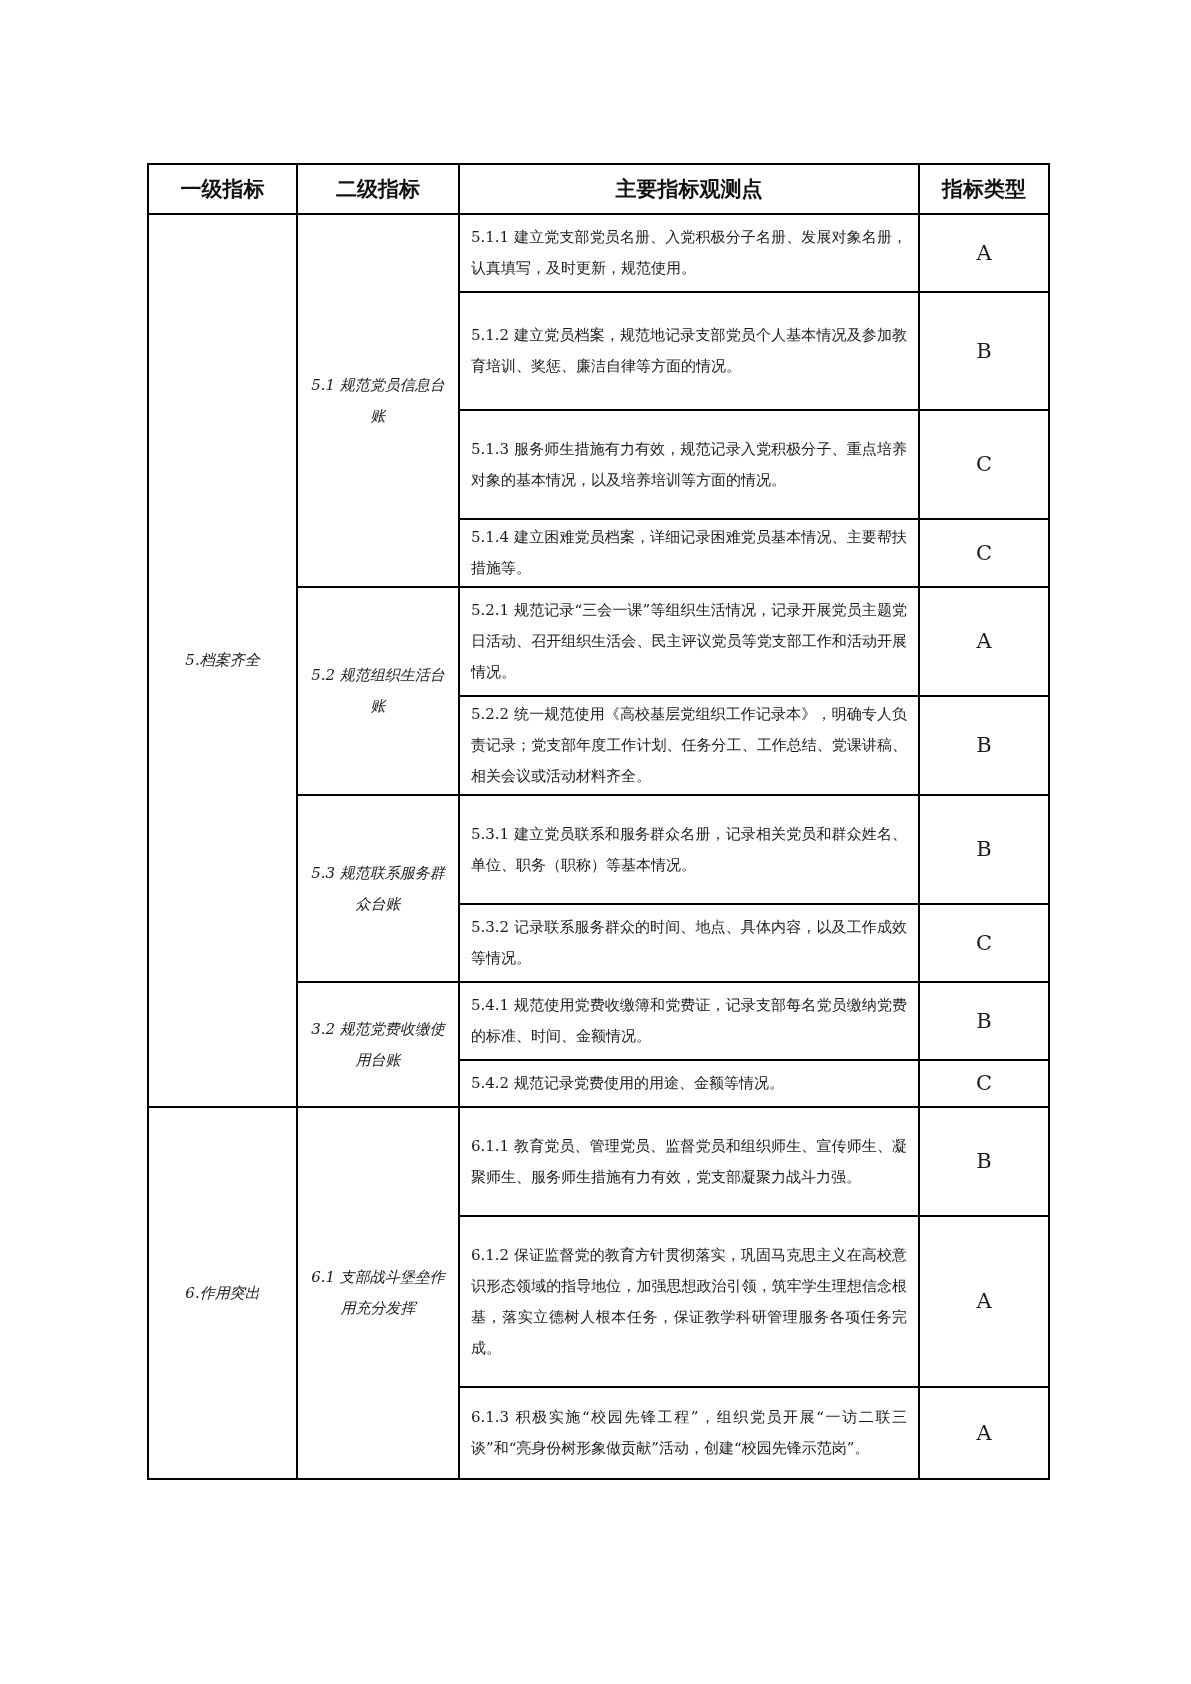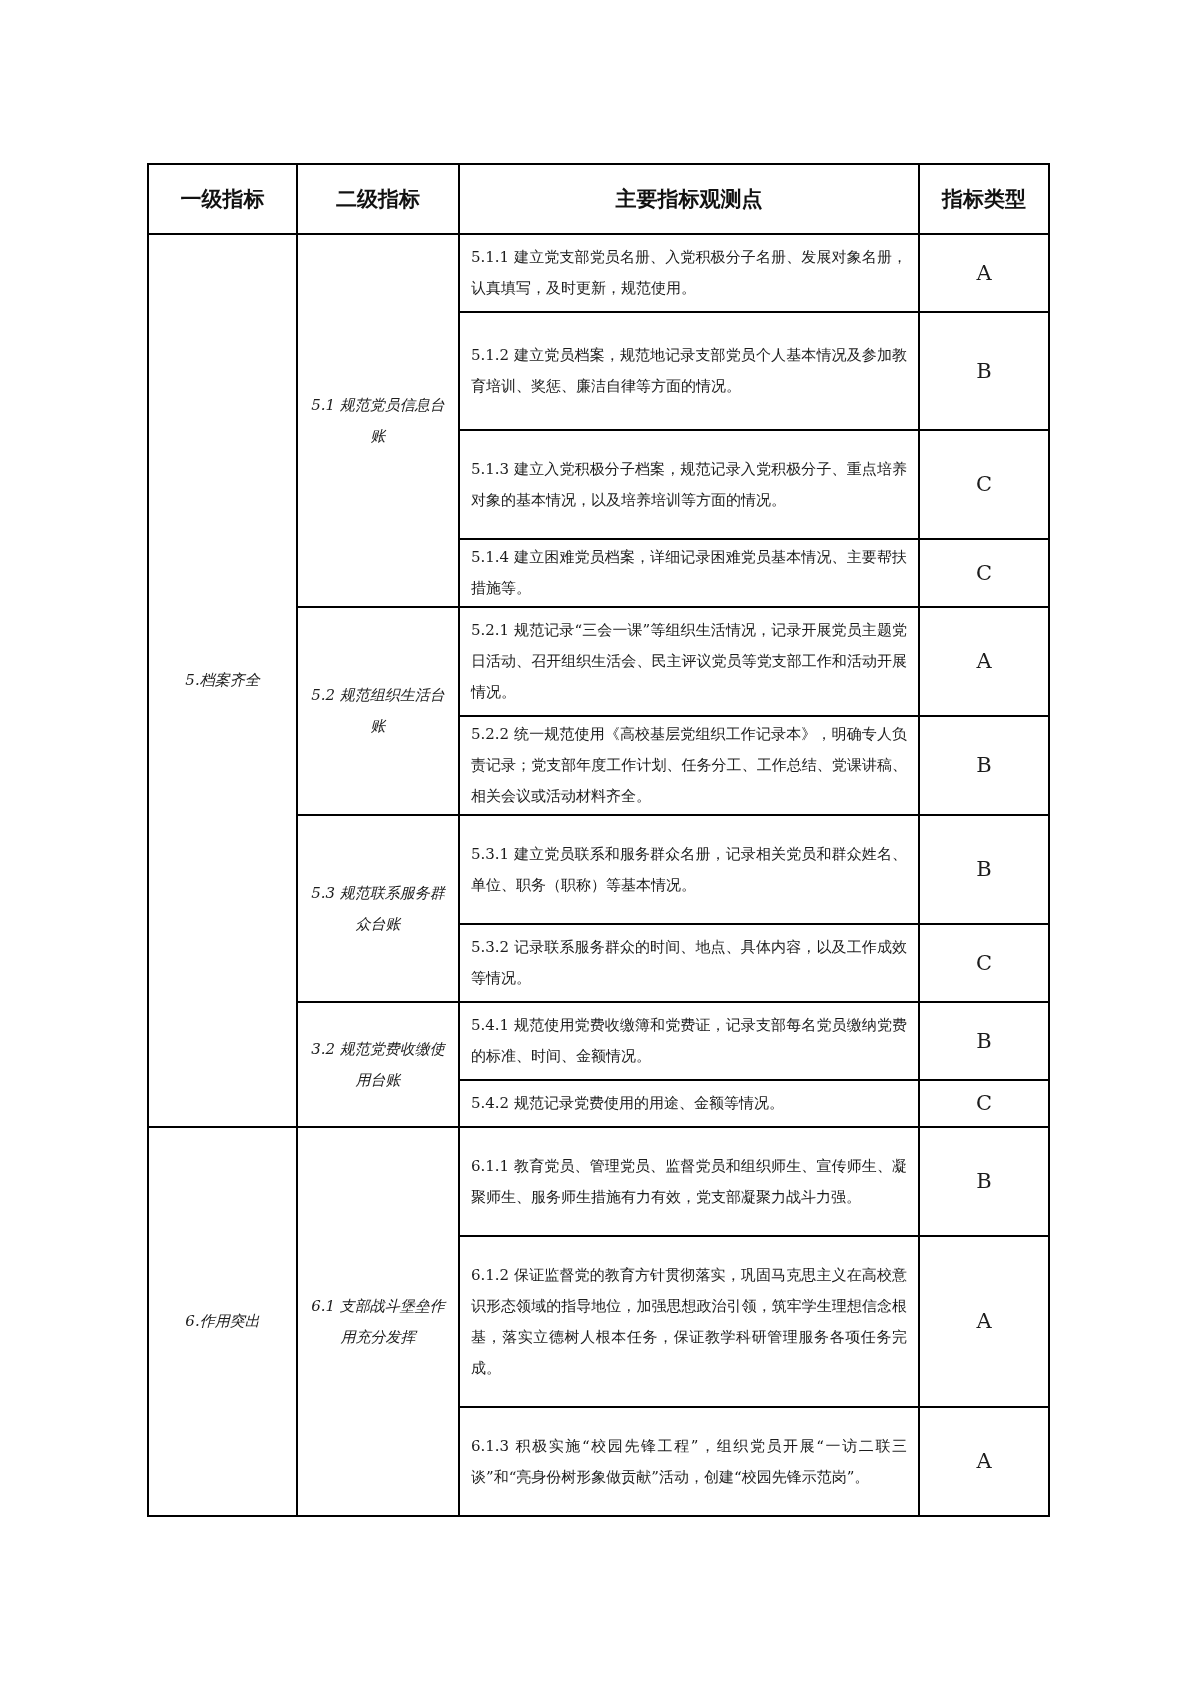--- a/index.html
+++ b/index.html
@@ -35,21 +35,21 @@
     border: 2px solid #000000;
     background: #ffffff;
     overflow: hidden;
   }
   .doc-table th {
     font-family: "Liberation Sans", sans-serif;
     font-weight: bold;
     font-size: 21px;
     text-align: center;
     vertical-align: middle;
-    padding: 20px 0;
+    padding: 10px 0;
     color: #111111;
   }
   .doc-table td {
     font-size: 15px;
     line-height: 31px;
   }
   td.c1, td.c2 {
     text-align: center;
     vertical-align: middle;
     padding: 8px 9px;
@@ -91,21 +91,21 @@
         <td class="c1" rowspan="10">5.档案齐全</td>
         <td class="c2" rowspan="4">5.1 规范党员信息台账</td>
         <td class="c3">5.1.1 建立党支部党员名册、入党积极分子名册、发展对象名册，认真填写，及时更新，规范使用。</td>
         <td class="c4">A</td>
       </tr>
       <tr style="height:118px">
         <td class="c3">5.1.2 建立党员档案，规范地记录支部党员个人基本情况及参加教育培训、奖惩、廉洁自律等方面的情况。</td>
         <td class="c4">B</td>
       </tr>
       <tr style="height:109px">
-        <td class="c3">5.1.3 建立入党积极分子档案，规范记录入党积极分子、重点培养对象的基本情况，以及培养培训等方面的情况。</td>
+        <td class="c3">5.1.3 服务师生措施有力有效，规范记录入党积极分子、重点培养对象的基本情况，以及培养培训等方面的情况。</td>
         <td class="c4">C</td>
       </tr>
       <tr style="height:62px">
         <td class="c3">5.1.4 建立困难党员档案，详细记录困难党员基本情况、主要帮扶措施等。</td>
         <td class="c4">C</td>
       </tr>
       <tr style="height:109px">
         <td class="c2" rowspan="2">5.2 规范组织生活台账</td>
         <td class="c3">5.2.1 规范记录“三会一课”等组织生活情况，记录开展党员主题党日活动、召开组织生活会、民主评议党员等党支部工作和活动开展情况。</td>
         <td class="c4">A</td>
@@ -135,19 +135,19 @@
       <tr style="height:109px">
         <td class="c1" rowspan="3">6.作用突出</td>
         <td class="c2" rowspan="3">6.1 支部战斗堡垒作用充分发挥</td>
         <td class="c3">6.1.1 教育党员、管理党员、监督党员和组织师生、宣传师生、凝聚师生、服务师生措施有力有效，党支部凝聚力战斗力强。</td>
         <td class="c4">B</td>
       </tr>
       <tr style="height:171px">
         <td class="c3">6.1.2 保证监督党的教育方针贯彻落实，巩固马克思主义在高校意识形态领域的指导地位，加强思想政治引领，筑牢学生理想信念根基，落实立德树人根本任务，保证教学科研管理服务各项任务完成。</td>
         <td class="c4">A</td>
       </tr>
-      <tr style="height:109px">
+      <tr style="height:92px">
         <td class="c3">6.1.3 积极实施“校园先锋工程”，组织党员开展“一访二联三谈”和“亮身份树形象做贡献”活动，创建“校园先锋示范岗”。</td>
         <td class="c4">A</td>
       </tr>
     </tbody>
   </table>
 </div>
 
 </body></html>

